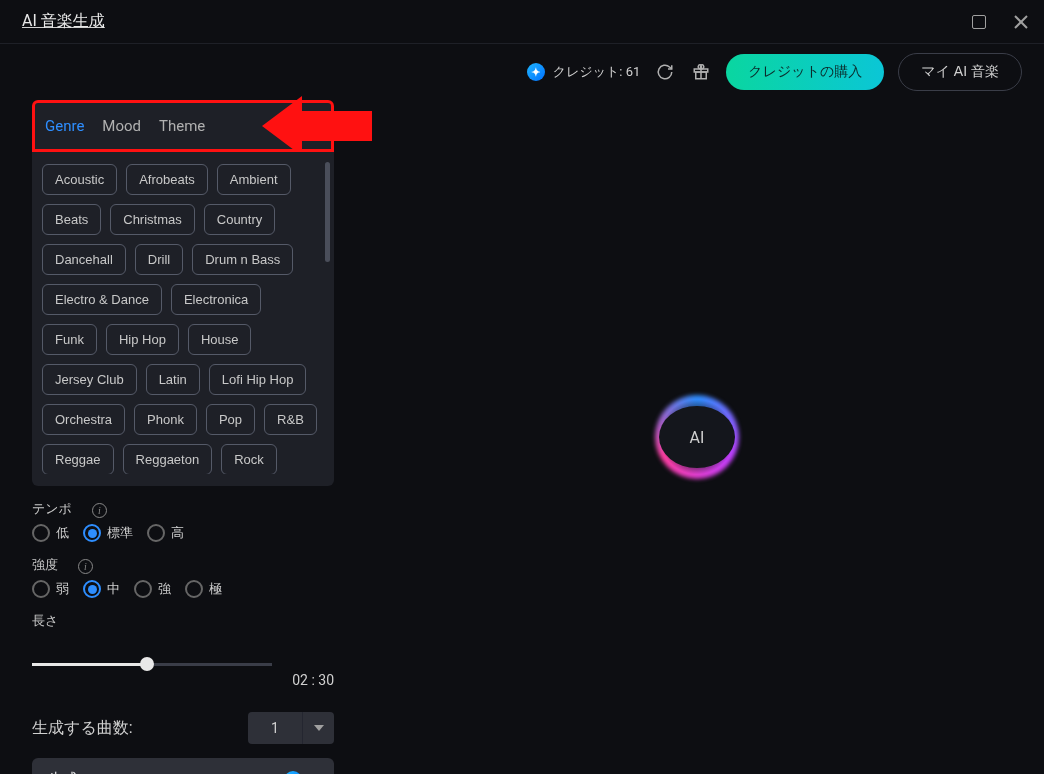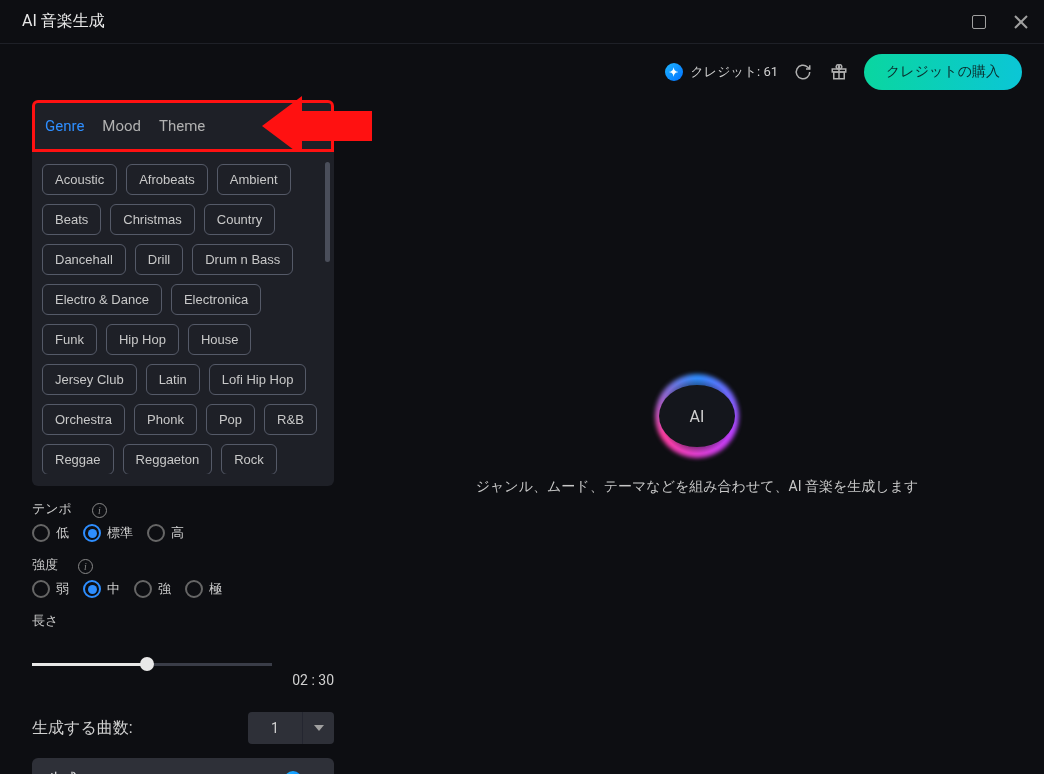--- a/index.html
+++ b/index.html
@@ -8,20 +8,21 @@
   background: #0d0e12;
   font-family: -apple-system, "Segoe UI", Roboto, sans-serif;
   color: #d0d0d0;
   overflow: hidden;
 }
 .titlebar {
   height: 44px;
   display: flex; align-items: center; justify-content: space-between;
   padding: 0 14px 0 22px;
   border-bottom: 1px solid #1e2027;
+  text-decoration: underline;
 }
 .titlebar .title { font-size: 16px; color: #e8e8e8; }
 .win-controls { display: flex; gap: 24px; align-items: center; }
 .win-controls .wc { width: 18px; height: 18px; cursor: pointer; display: flex; align-items: center; justify-content: center; }
 .wc-rect { width: 14px; height: 14px; border: 1.5px solid #a0a0a0; border-radius: 2px; }
 .wc-close svg { width: 16px; height: 16px; stroke: #a0a0a0; stroke-width: 2; }
 
 .topbar {
   height: 56px;
   display: flex; align-items: center; justify-content: flex-end;
@@ -187,20 +188,21 @@
       </svg>
   </div>
   <div class="icon-btn">
     <svg width="18" height="18" viewBox="0 0 24 24" fill="none" stroke="currentColor" stroke-width="2">
         <rect x="3" y="8" width="18" height="4"></rect>
         <rect x="5" y="12" width="14" height="9"></rect>
         <path d="M12 8v13M12 8c-3 0-5-2-3-5 2-2 5 1 3 5zM12 8c3 0 5-2 3-5-2-2-5 1-3 5z"></path>
       </svg>
   </div>
   <button class="buy-btn">クレジットの購入</button>
+  <button class="my-music-btn">マイ AI 音楽</button>
 </div>
 
 <div class="main">
   <div class="left-panel">
     <div class="tabs-container">
       <div class="tabs-box" id="tabs-box">
           <span class="tab active">Genre</span>
           <span class="tab">Mood</span>
           <span class="tab">Theme</span>
         </div>
@@ -321,15 +323,14 @@
       </span>
     </div>
   </div>
 
   <div class="right-panel">
     <div class="ai-orb">
       <div class="ai-orb-inner">
           <span>AI</span>
         </div>
     </div>
-    <div class="preview-text">ジャンル、ムード、テーマなどを組み合わせて、AI 音楽を生成します</div>
   </div>
 </div>
 
 </body></html>

